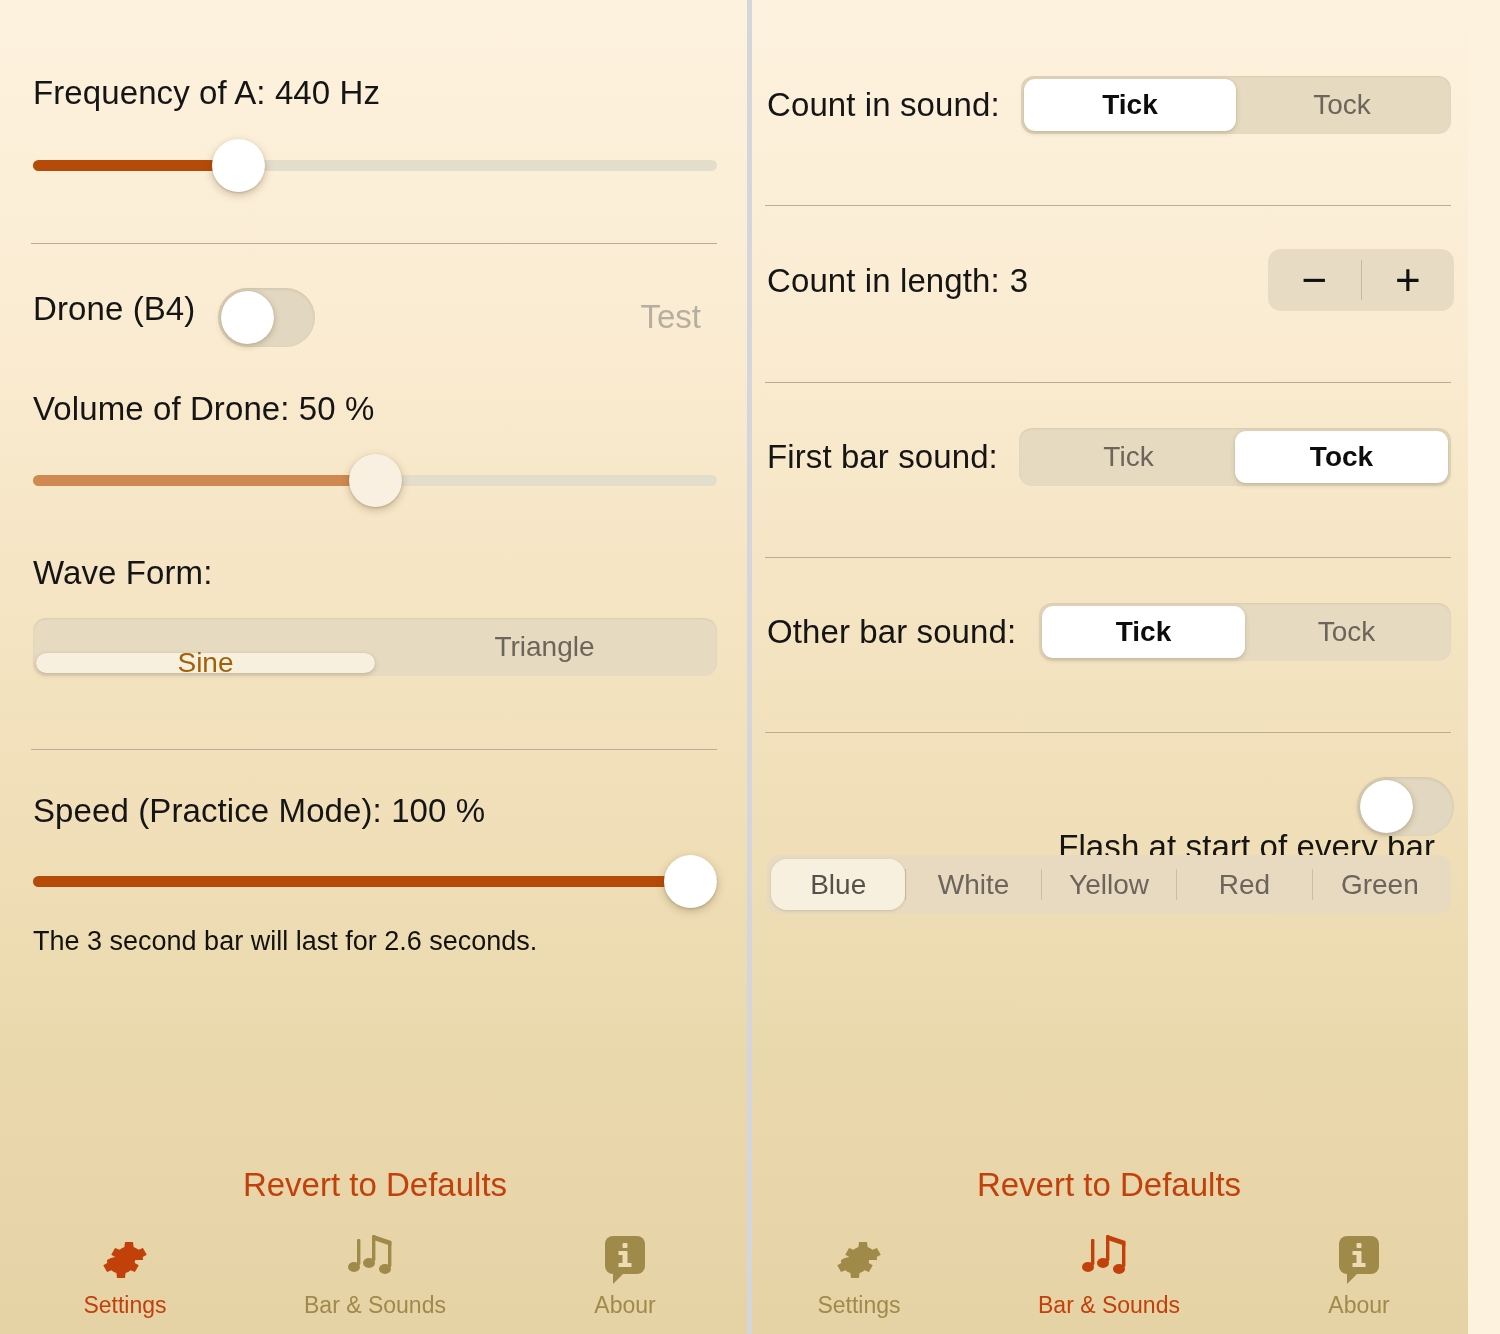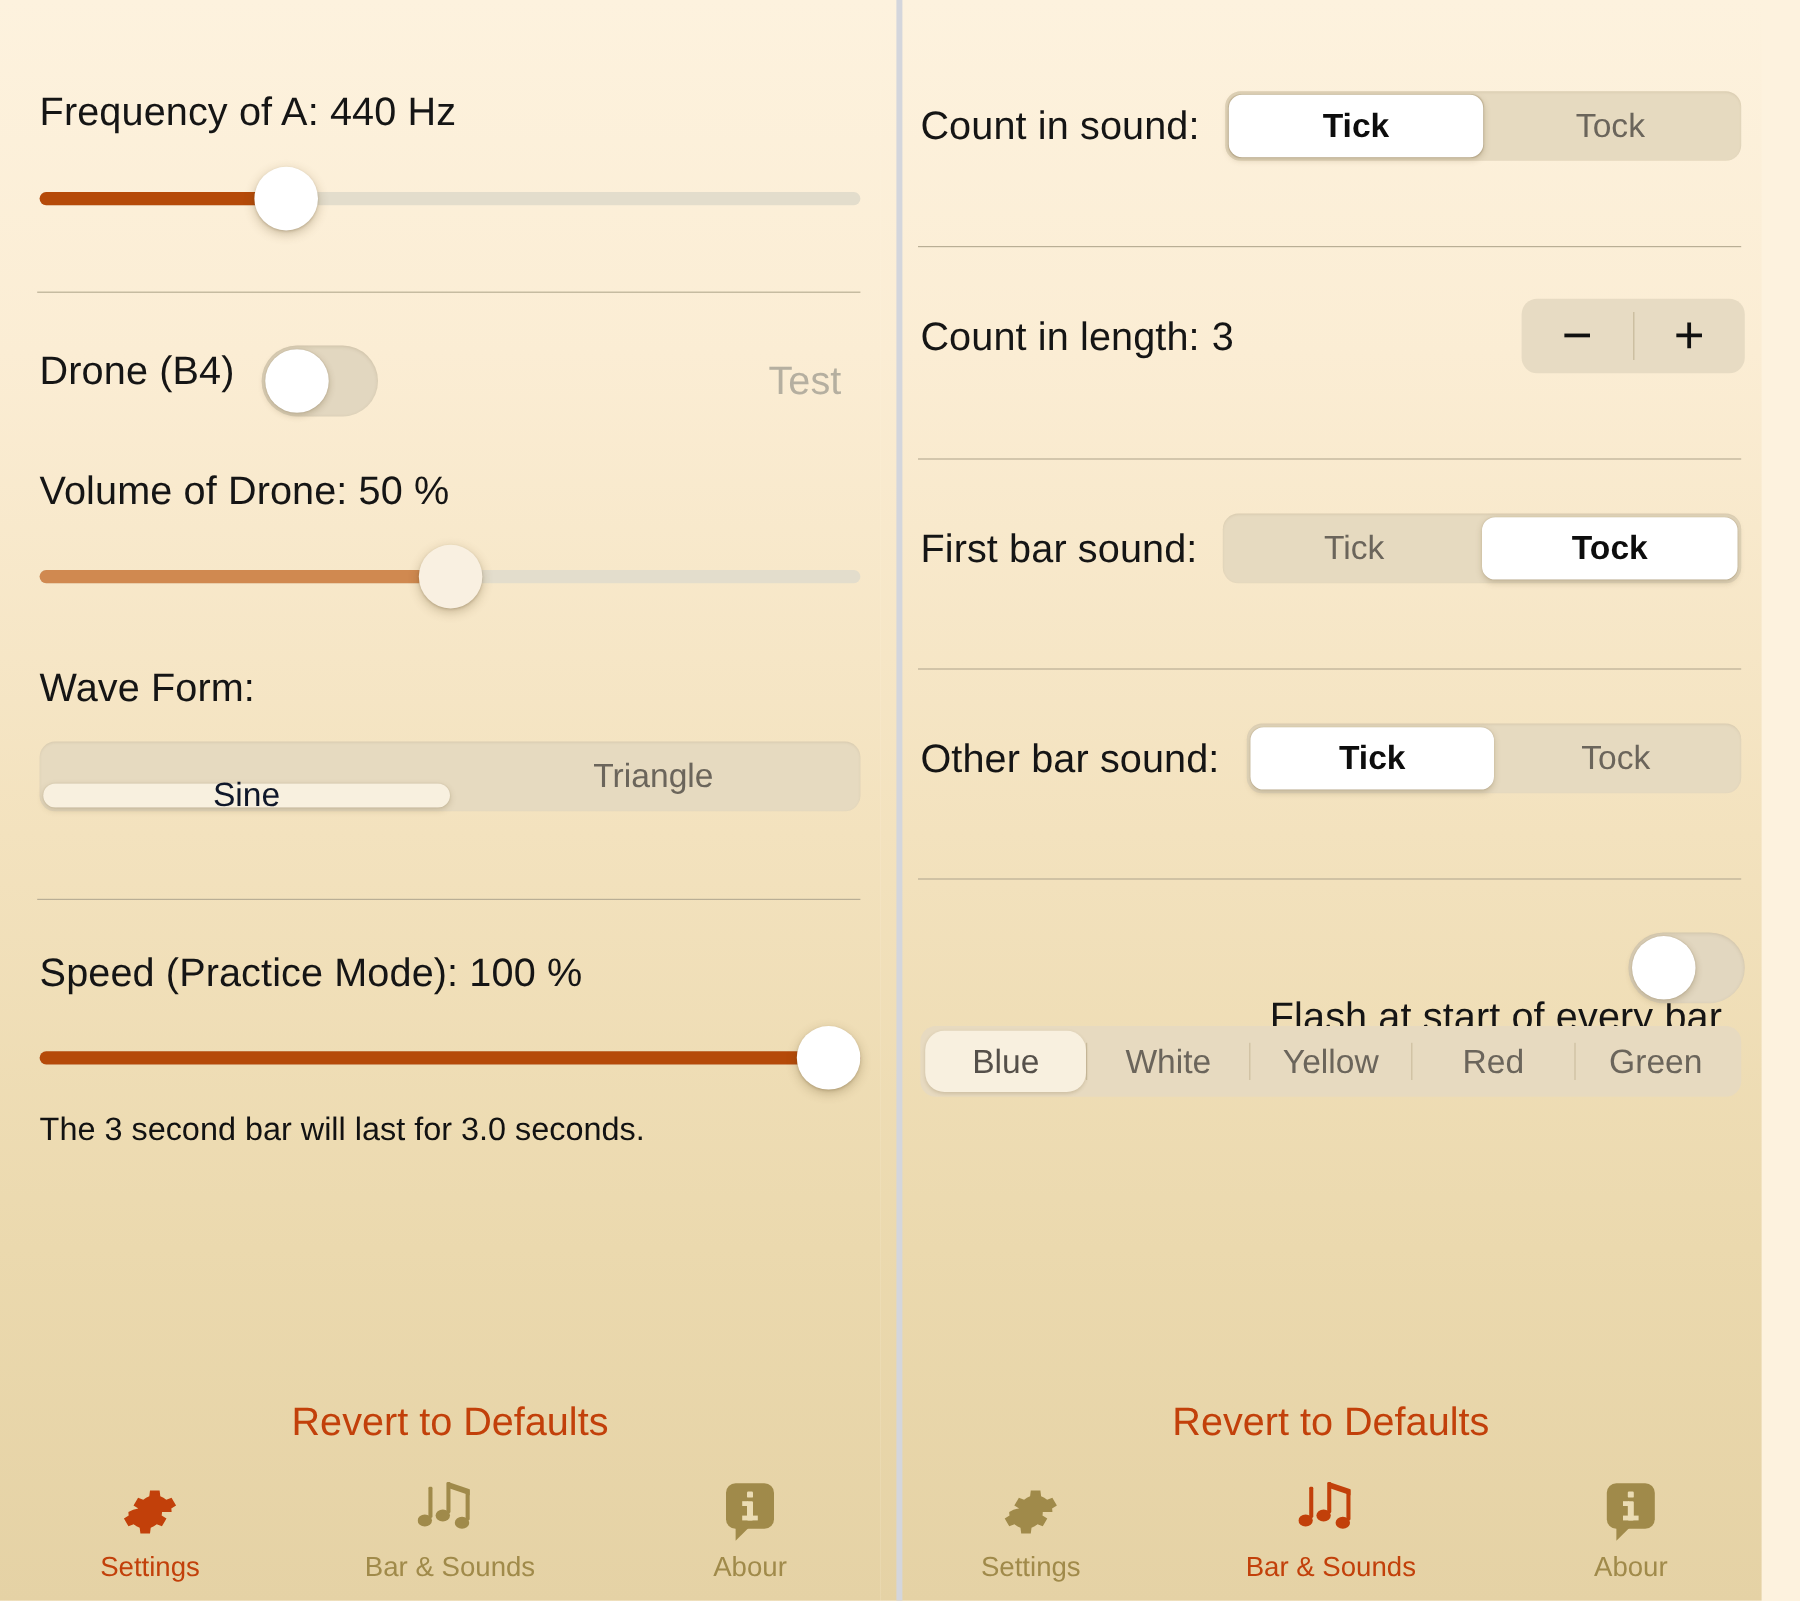--- a/index.html
+++ b/index.html
@@ -138,21 +138,21 @@
     white-space: nowrap;
   }
   .seg .opt.sel {
     background: #FFFFFF;
     color: #0D0D0D;
     font-weight: bold;
     box-shadow: 0 2px 5px rgba(110,90,50,0.26), 0 0 1px rgba(110,90,50,0.25);
   }
   .seg.cream .opt.sel {
     background: #F8F0DF;
-    color: #0f172a;
+    color: #a16207;
     font-weight: normal;
     margin-top: 32px;
   }
 
   
   .stepper {
     position: absolute;
     display: flex;
     align-items: center;
     border-radius: 13px;
@@ -299,21 +299,21 @@
     <div class="hr" style="top:749px;"></div>
 
     <div class="row" style="top:792px;">
       <span class="label">Speed (Practice Mode): 100 %</span>
     </div>
     <div class="slider" style="top:876px;">
       <div class="track"></div>
       <div class="fill" style="width:100%;background:#B54A09;"></div>
       <div class="thumb" style="left:calc(100% - 53px);"></div>
     </div>
-    <div class="note" style="top:926px;">The 3 second bar will last for 3.0 seconds.</div>
+    <div class="note" style="top:926px;">The 3 second bar will last for 2.6 seconds.</div>
 
     <div class="revert" style="top:1166px;">Revert to Defaults</div>
 
     <div class="tabbar">
       <div class="tab active">
         <span class="ticon">
           <svg width="48" height="48" viewBox="0 0 24 24" fill="#C2400A">
             <path d="M12 8.6a3.4 3.4 0 100 6.8 3.4 3.4 0 000-6.8zm0 5.2a1.8 1.8 0 110-3.6 1.8 1.8 0 010 3.6z"></path>
             <path d="M21 12c0-.5-.05-1-.13-1.47l2-1.2-1.9-3.3-2.17.86a8.6 8.6 0 00-2.5-1.45L16 3h-4l-.3 2.44a8.6 8.6 0 00-2.5 1.45L7.03 6.03l-1.9 3.3 2 1.2A9 9 0 003 12c0 .5.05 1 .13 1.47l-2 1.2 1.9 3.3 2.17-.86a8.6 8.6 0 002.5 1.45L8 21h4l.3-2.44a8.6 8.6 0 002.5-1.45l2.17.86 1.9-3.3-2-1.2c.08-.47.13-.97.13-1.47z"></path>
           </svg>

